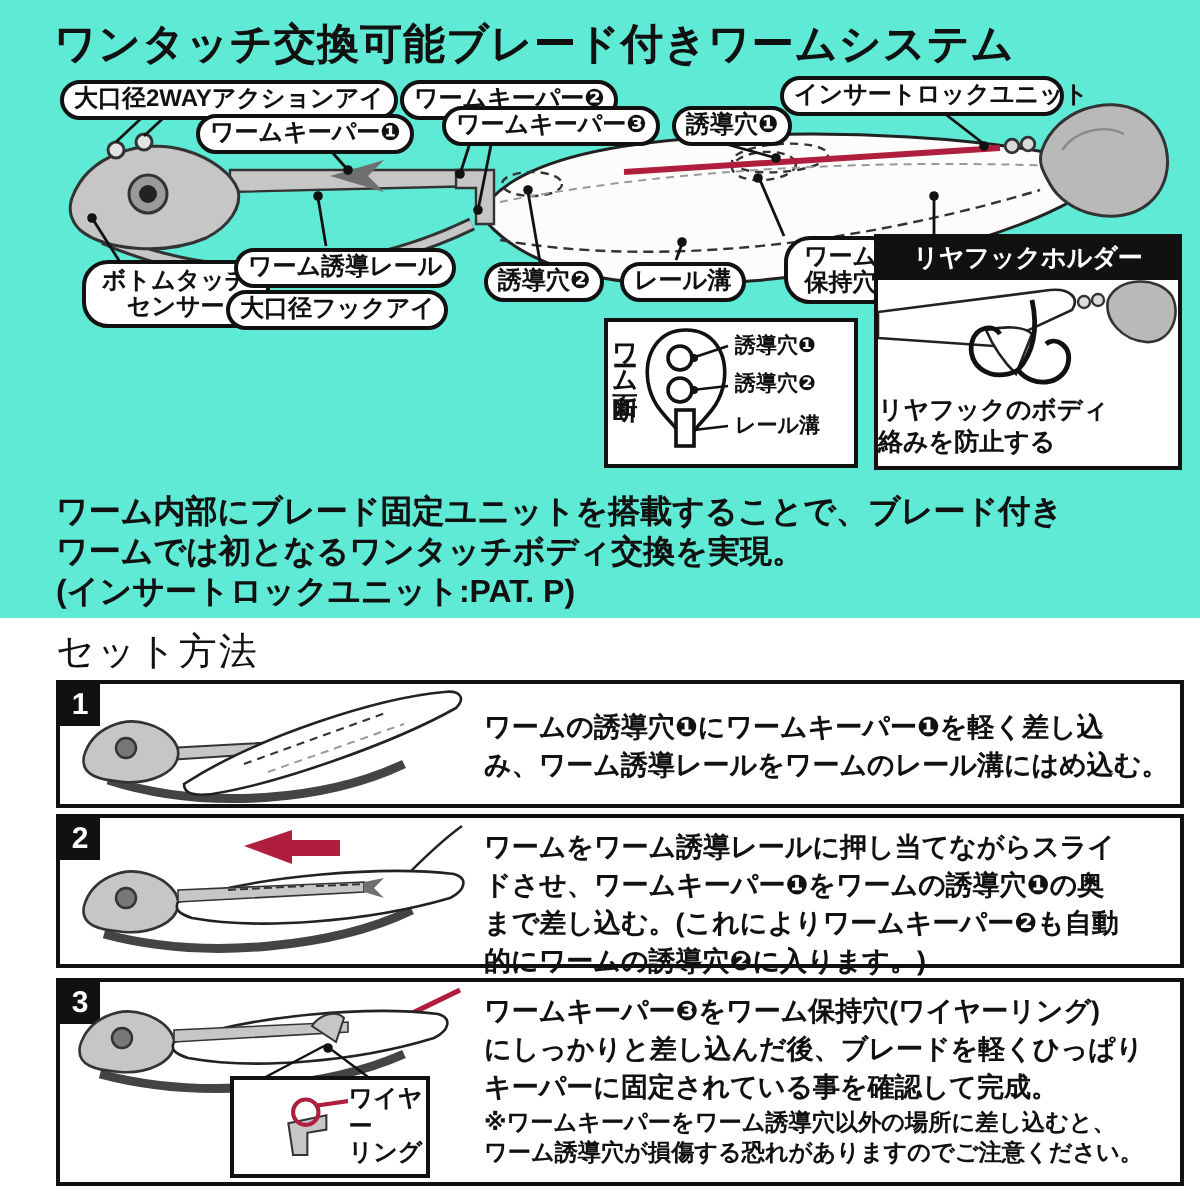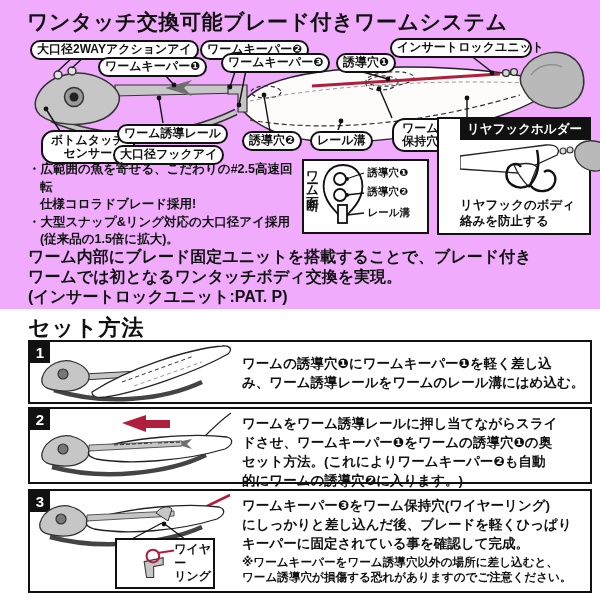--- a/index.html
+++ b/index.html
@@ -1,51 +1,51 @@
 <!DOCTYPE html>
 <html><head>
 <meta charset="utf-8">
 <style>
   * { margin:0; padding:0; box-sizing:border-box; }
   html,body { width:600px; height:600px; }
   body { font-family:"Liberation Sans","DejaVu Sans",sans-serif; color:#111; background:#fff; }
   #page { position:relative; width:600px; height:600px; overflow:hidden; background:#fff; }
 
   
-  #top { position:absolute; left:0; top:0; width:600px; height:309px; background:#f0abfc; }
+  #top { position:absolute; left:0; top:0; width:600px; height:309px; background:#5eead4; }
   .title { position:absolute; left:27px; top:8px; font-size:21px; font-weight:bold; letter-spacing:0.5px; }
 
   svg { display:block; }
   #diagram-svg { position:absolute; left:0; top:35px; }
 
   .pill { position:absolute; background:#fff; border:2px solid #111; border-radius:11px;
           font-size:12px; font-weight:bold; line-height:1.1; padding:1px 5px 2px; white-space:nowrap; }
   .pill2 { white-space:pre-line; text-align:center; border-radius:13px; padding:2px 8px; }
 
   
   .xsec { position:absolute; left:302px; top:159px; width:127px; height:75px; background:#fff;
           border:2px solid #111; display:flex; align-items:stretch; }
   .xsec-title { writing-mode:vertical-rl; text-orientation:upright; font-size:12.5px; font-weight:bold;
                 line-height:1; padding:2px 1px 0 2px; letter-spacing:-1px; }
   .xsec-labels { position:relative; flex:1; font-size:10.5px; font-weight:bold; }
   .xsec-label { position:absolute; left:2px; white-space:nowrap; }
 
   
-  .rearbox { position:absolute; left:437px; top:117px; width:154px; height:118px; background:#fff; border:2px solid #111;padding-left:21px; }
+  .rearbox { position:absolute; left:437px; top:117px; width:154px; height:118px; background:#fff; border:2px solid #111; }
   .rearbox-hd { background:#111; color:#fff; font-size:12.5px; font-weight:bold; text-align:center; padding:2px 0; }
   .rearbox-cap { font-size:12.5px; font-weight:bold; text-align:left; line-height:1.25; white-space:pre-line; }
 
   .features { position:absolute; left:28px; top:161px; width:274px; font-size:12.5px; font-weight:bold;
               line-height:1.4; list-style:none; }
   .features li { white-space:pre-line; text-indent:-12px; padding-left:12px; }
   .summary { position:absolute; left:28px; top:247px; width:564px; font-size:16px; font-weight:bold;
              line-height:1.26; white-space:pre-line; }
 
   
-  .sethd { position:absolute; left:28px; top:313px; font-size:22px; font-weight:bold; letter-spacing:1px; }
+  .sethd { position:absolute; left:28px; top:313px; font-size:19px; font-weight:normal; letter-spacing:1px; }
   .stepbox { position:absolute; left:28px; width:564px; background:#fff; border:2px solid #111; }
   #step1 { top:340px; height:64px; }
   #step2 { top:407px; height:77px; }
   #step3 { top:489px; height:104px; }
   .stepnum { position:absolute; left:0; top:0; width:20px; height:21px; background:#111; color:#fff;
              font-size:15px; font-weight:bold; text-align:center; line-height:21px; }
   .steptext { position:absolute; left:212px; top:5px; width:346px; font-size:13.5px; font-weight:bold;
               line-height:1.42; white-space:pre-line; }
   #step1 .steptext { top:12px; }
   .stepnote { position:absolute; left:212px; top:63px; width:350px; font-size:11.6px; font-weight:bold;
@@ -170,26 +170,20 @@
         <g fill="none" stroke="#111" stroke-width="2.4">
           <path d="M77,10 C80,24 78,36 70,45"></path>
           <path d="M70,45 C57,52 44,43 47,31 C49,23 58,22 61,27"></path>
           <path d="M70,45 C77,54 92,53 95,42 C97,33 89,28 84,32"></path>
         </g>
       </svg>
       <div class="rearbox-cap">リヤフックのボディ
 絡みを防止する</div>
     </div>
 
-    <ul class="features">
-      <li>・広範囲の魚を寄せる、こだわりの#2.5高速回転
-仕様コロラドブレード採用!</li>
-      <li>・大型スナップ&amp;リング対応の大口径アイ採用
-(従来品の1.5倍に拡大)。</li>
-    </ul>
 
     <p class="summary">ワーム内部にブレード固定ユニットを搭載することで、ブレード付き
 ワームでは初となるワンタッチボディ交換を実現。
 (インサートロックユニット:PAT. P)</p>
   </div>
 
   <h2 class="sethd">セット方法</h2>
 
   <div class="stepbox" id="step1">
     <div class="stepnum">1</div>
@@ -214,21 +208,21 @@
       <path d="M18,58 C70,72 135,64 172,46" fill="none" stroke="#444" stroke-width="4.5"></path>
       <path d="M8,44 C12,30 28,24 40,28 C50,31 56,38 55,44 C54,52 42,58 28,57 C16,56 6,54 8,44 Z" fill="#c6c6c6" stroke="#333" stroke-width="1.3"></path>
       <circle cx="29" cy="40" r="5" fill="#777" stroke="#333" stroke-width="1.2"></circle>
       <path d="M55,42 C95,28 160,24 193,28 C200,30 199,36 191,40 C150,52 95,56 62,50 C56,48 53,46 55,42 Z" fill="#fff" stroke="#222" stroke-width="1.3"></path>
       <polygon points="55,36 148,32 148,37 55,42" fill="#c6c6c6" stroke="#333" stroke-width="0.8"></polygon>
       <path d="M80,36 L118,34 M124,34 L150,33" stroke="#333" stroke-width="1" stroke-dasharray="4 2" fill="none"></path>
       <path d="M148,32 L158,30 L153,35 L158,40 L148,37 Z" fill="#6f6f6f"></path>
     </svg>
     <p class="steptext">ワームをワーム誘導レールに押し当てながらスライ
 ドさせ、ワームキーパー❶をワームの誘導穴❶の奥
-セット方法。(これによりワームキーパー❷も自動
+まで差し込む。(これによりワームキーパー❷も自動
 的にワームの誘導穴❷に入ります。)</p>
   </div>
 
   <div class="stepbox" id="step3">
     <div class="stepnum">3</div>
     <svg width="205" height="100" viewBox="0 0 205 100" style="position:absolute;left:4px;top:0;">
       <path d="M196,4 L130,36" stroke="#b01e3e" stroke-width="2.6" fill="none"></path>
       <path d="M16,46 C68,60 132,52 168,36" fill="none" stroke="#444" stroke-width="4.5"></path>
       <path d="M6,32 C10,18 26,12 38,16 C48,19 54,26 53,32 C52,40 40,46 26,45 C14,44 4,42 6,32 Z" fill="#c6c6c6" stroke="#333" stroke-width="1.3"></path>
       <circle cx="27" cy="28" r="5" fill="#777" stroke="#333" stroke-width="1.2"></circle>

